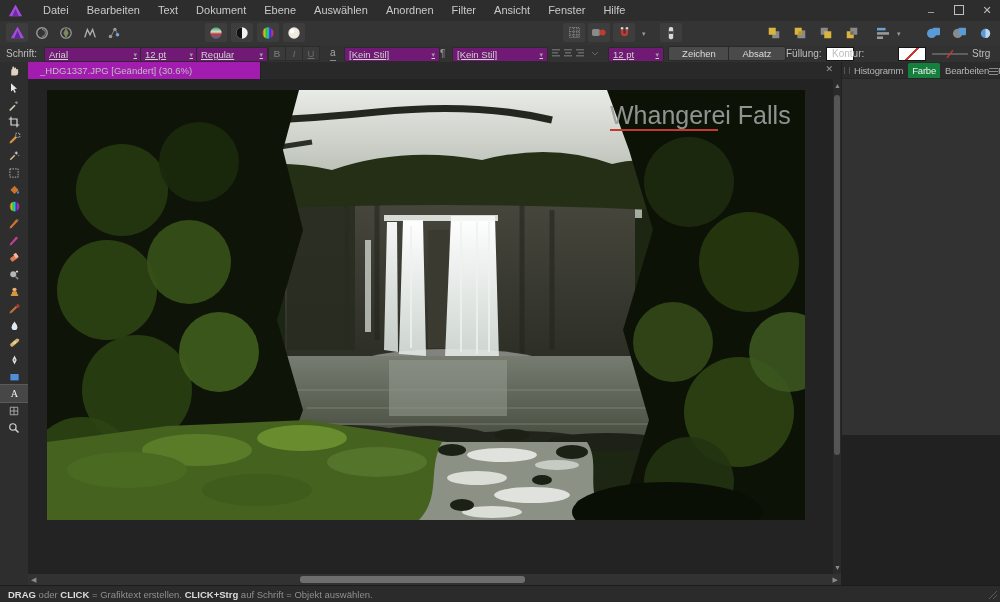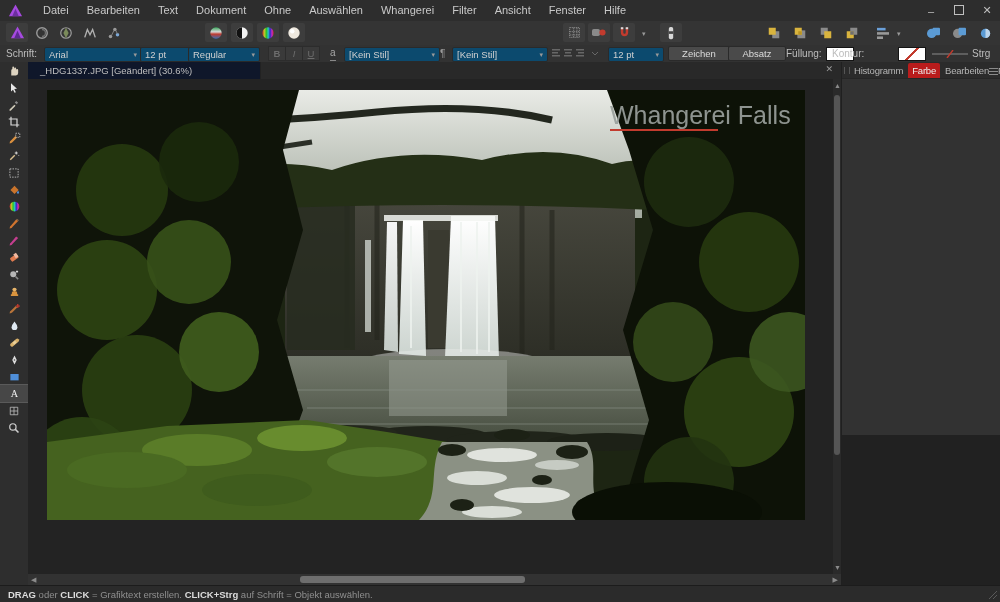--- a/index.html
+++ b/index.html
@@ -11,50 +11,50 @@
   .titlebar{left:0;top:0;width:1000px;height:21px;background:#2d2d2d;display:flex;align-items:center;}
   .menuitem{font-size:11px;color:#c9c9c9;padding:0 9px;line-height:21px;cursor:default;}
   .wincontrols{position:absolute;right:6px;top:0;height:21px;display:flex;align-items:center;gap:14px;}
   .winbtn{color:#bfbfbf;font-size:11px;width:14px;text-align:center;}
   .restorebox{width:8px;height:8px;border:1px solid #bfbfbf;display:inline-block;}
   
   .toolbar{left:0;top:21px;width:1000px;height:24px;background:#343434;border-bottom:1px solid #272727;}
   .tbtn{position:absolute;top:2px;width:22px;height:19px;display:flex;align-items:center;justify-content:center;background:#3d3d3d;border-radius:2px;}
   .tbtn.flat{background:transparent;}
   .context{left:0;top:45px;width:1000px;height:17px;background:#323232;border-bottom:1px solid #242424;}
-  .dd{position:absolute;top:2px;height:13px;background:#0c4a6e;border:1px solid #2a2a2a;border-radius:2px;
-      display:flex;align-items:center;justify-content:space-between;padding:0 4px;font-size:9.5px;color:#d0d0d0;}
+  .dd{position:absolute;top:2px;height:13px;background:#701a75;border:1px solid #2a2a2a;border-radius:2px;
+      display:flex;align-items:center;justify-content:space-between;padding:0 4px;font-size:9.5px;color:#d0d0d0;text-decoration:underline;}
   .caret{font-size:7px;color:#9a9a9a;margin-left:4px;line-height:1;}
   .clabel{position:absolute;top:0;font-size:10px;color:#bdbdbd;line-height:17px;}
   .cbtn{position:absolute;top:1px;height:13px;background:#4a4a4a;border:1px solid #2a2a2a;border-radius:2px;
         display:flex;align-items:center;justify-content:center;font-size:9.5px;color:#ddd;padding:0 6px;}
   .fmt{position:absolute;top:1px;height:13px;width:16px;background:#3a3a3a;border:1px solid #2c2c2c;
        display:flex;align-items:center;justify-content:center;font-size:9.5px;color:#6d6d6d;}
   .swatch{position:absolute;top:2px;width:26px;height:12px;background:#fff;border:1px solid #141414;}
   
   .tools{left:0;top:62px;width:28px;height:523px;background:#2e2e2e;border-right:1px solid #242424;}
   .tool{width:28px;height:17px;display:flex;align-items:center;justify-content:center;}
   .tool.sel{background:#474747;outline:1px solid #5a5a5a;}
   
   .tabbar{left:28px;top:62px;width:813px;height:17px;background:#292929;}
-  .doctab{position:absolute;left:0;top:0;height:17px;width:220px;background:#0f172a;color:#bfbfbf;
+  .doctab{position:absolute;left:0;top:0;height:17px;width:220px;background:#a21caf;color:#bfbfbf;
           font-size:9.5px;line-height:17px;padding-left:12px;border-right:1px solid #222;}
   .docclose{position:absolute;right:8px;top:2px;font-size:9px;color:#9a9a9a;}
   .canvas{left:28px;top:79px;width:805px;height:495px;background:#232323;overflow:hidden;}
   .photo{position:absolute;left:19px;top:11px;width:758px;height:430px;}
   .vscroll{left:833px;top:79px;width:8px;height:495px;background:#2a2a2a;}
   .vthumb{position:absolute;left:1px;top:16px;width:6px;height:360px;background:#555;border-radius:3px;}
   .hscroll{left:28px;top:574px;width:813px;height:11px;background:#323232;}
   .hthumb{position:absolute;left:272px;top:2px;width:225px;height:7px;background:#6e6e6e;border-radius:3px;}
   .scrollarrow{color:#8a8a8a;font-size:7px;position:absolute;}
   
   .rpanel{left:841px;top:62px;width:159px;height:523px;background:#323232;border-left:1px solid #202020;}
   .ptabs{position:relative;height:16px;background:#2b2b2b;display:flex;align-items:flex-end;gap:1px;padding-left:8px;border-bottom:1px solid #262626;}
   .ptab{height:15px;padding:0 4px;font-size:9.5px;letter-spacing:-0.2px;color:#b5b5b5;display:flex;align-items:center;border-radius:2px 2px 0 0;white-space:nowrap;}
-  .ptab.active{background:#b91c1c;color:#ececec;}
+  .ptab.active{background:#15803d;color:#ececec;}
   .grip{position:absolute;left:2px;top:5px;width:4px;height:7px;border-left:1px solid #555;border-right:1px solid #555;}
   .pmenu{position:absolute;right:3px;top:4px;width:9px;height:8px;}
   .pmenu div{height:1px;background:#8a8a8a;margin-top:2px;}
   
   .statusbar{left:0;top:585px;width:1000px;height:17px;background:#2b2b2b;border-top:1px solid #1c1c1c;
              font-size:9.5px;color:#8f8f8f;line-height:17px;padding-left:8px;box-sizing:border-box;}
   .statusbar b{color:#dcdcdc;}
 </style>
 </head>
 <body>
@@ -162,23 +162,23 @@
 <div class="abs titlebar">
   <svg class="abs" style="left:8px;top:3px" width="15" height="15" viewBox="0 0 16 16">
       <path d="M8,1.5 L15,14 H1 Z" fill="#a64ae0"></path>
       <path d="M8,6 L11.5,14 H4.5 Z" fill="#6c2fa0"></path>
     </svg>
   <div style="width:34px"></div>
   <span class="menuitem">Datei</span>
   <span class="menuitem">Bearbeiten</span>
   <span class="menuitem">Text</span>
   <span class="menuitem">Dokument</span>
-  <span class="menuitem">Ohne</span>
+  <span class="menuitem">Ebene</span>
   <span class="menuitem">Auswählen</span>
-  <span class="menuitem">Whangerei</span>
+  <span class="menuitem">Anordnen</span>
   <span class="menuitem">Filter</span>
   <span class="menuitem">Ansicht</span>
   <span class="menuitem">Fenster</span>
   <span class="menuitem">Hilfe</span>
   <div class="wincontrols">
     <span class="winbtn">–</span>
     <span class="winbtn"><span class="restorebox"></span></span>
     <span class="winbtn">✕</span>
   </div>
 </div>
@@ -324,21 +324,21 @@
 <div class="abs context">
   <span class="clabel" style="left:6px">Schrift:</span>
   <div class="dd" style="left:44px;width:88px">
       <span>Arial</span>
       <span class="caret">▾</span>
     </div>
   <div class="dd" style="left:140px;width:48px">
       <span>12 pt</span>
       <span class="caret">▾</span>
     </div>
-  <div class="dd" style="left:188px;width:62px">
+  <div class="dd" style="left:196px;width:62px">
       <span>Regular</span>
       <span class="caret">▾</span>
     </div>
   <span class="fmt" style="left:268px;font-weight:bold">B</span>
   <span class="fmt" style="left:285px;font-style:italic">I</span>
   <span class="fmt" style="left:302px;text-decoration:underline">U</span>
   <span class="clabel" style="left:330px;color:#a8a8a8;border-bottom:1px solid #888;line-height:14px;top:1px">a</span>
   <div class="dd" style="left:344px;width:86px">
       <span>[Kein Stil]</span>
       <span class="caret">▾</span>

